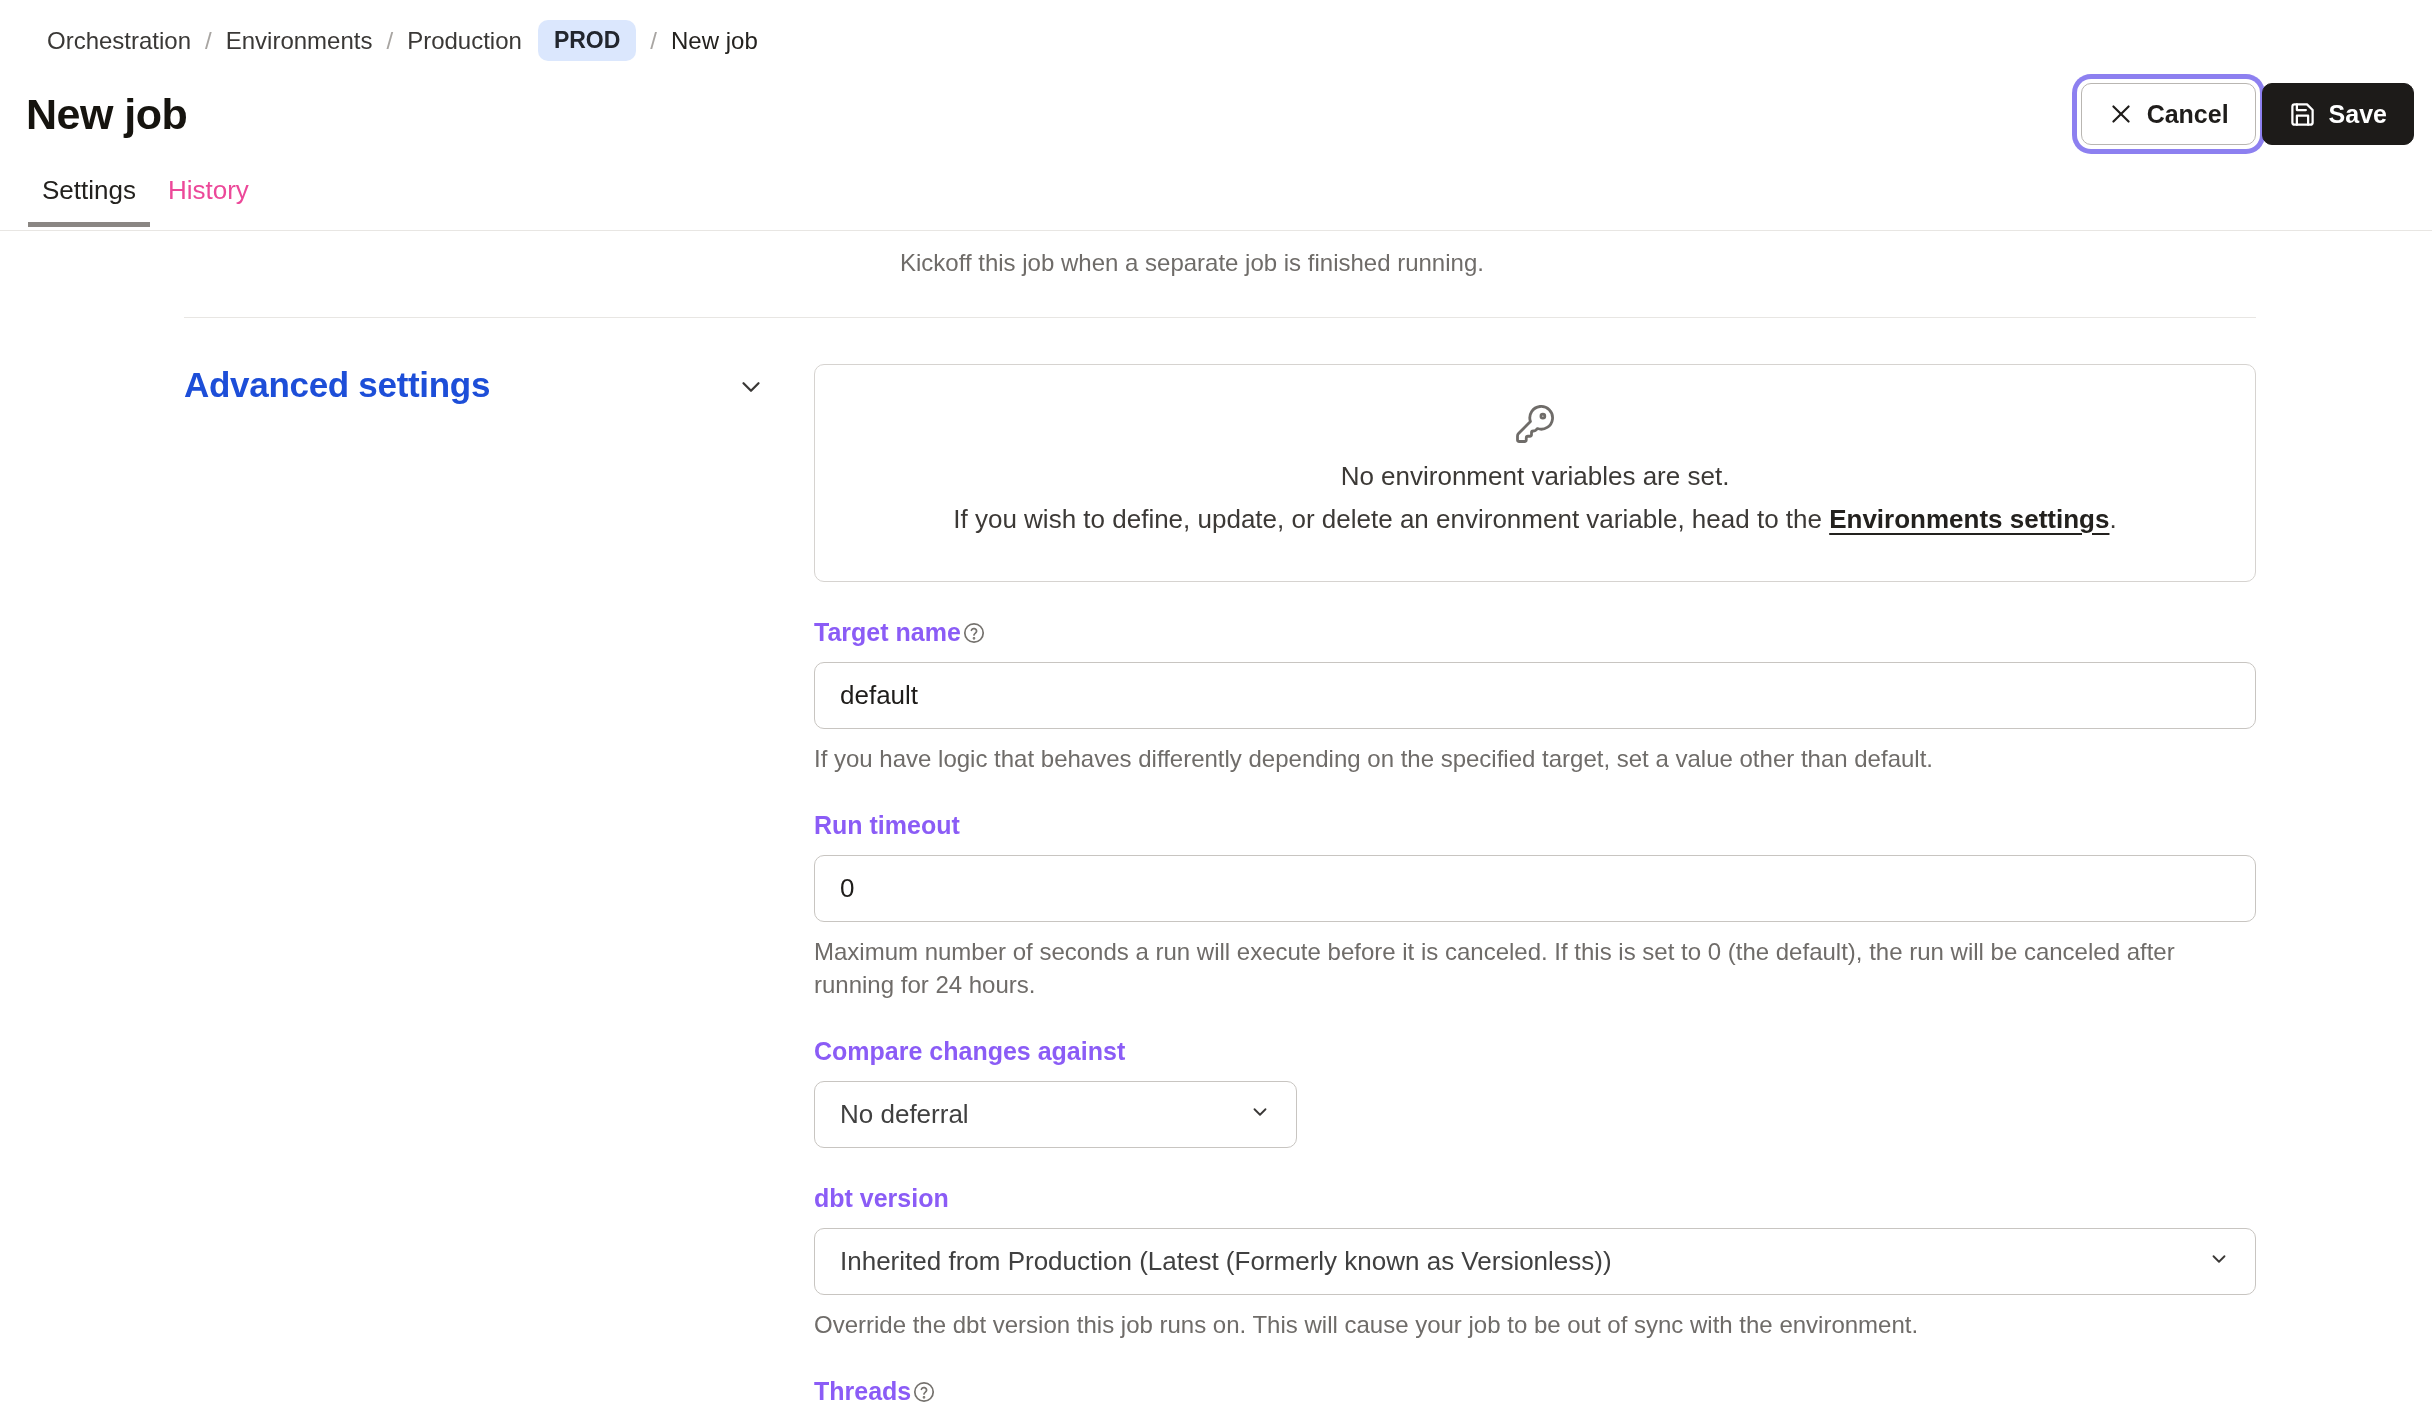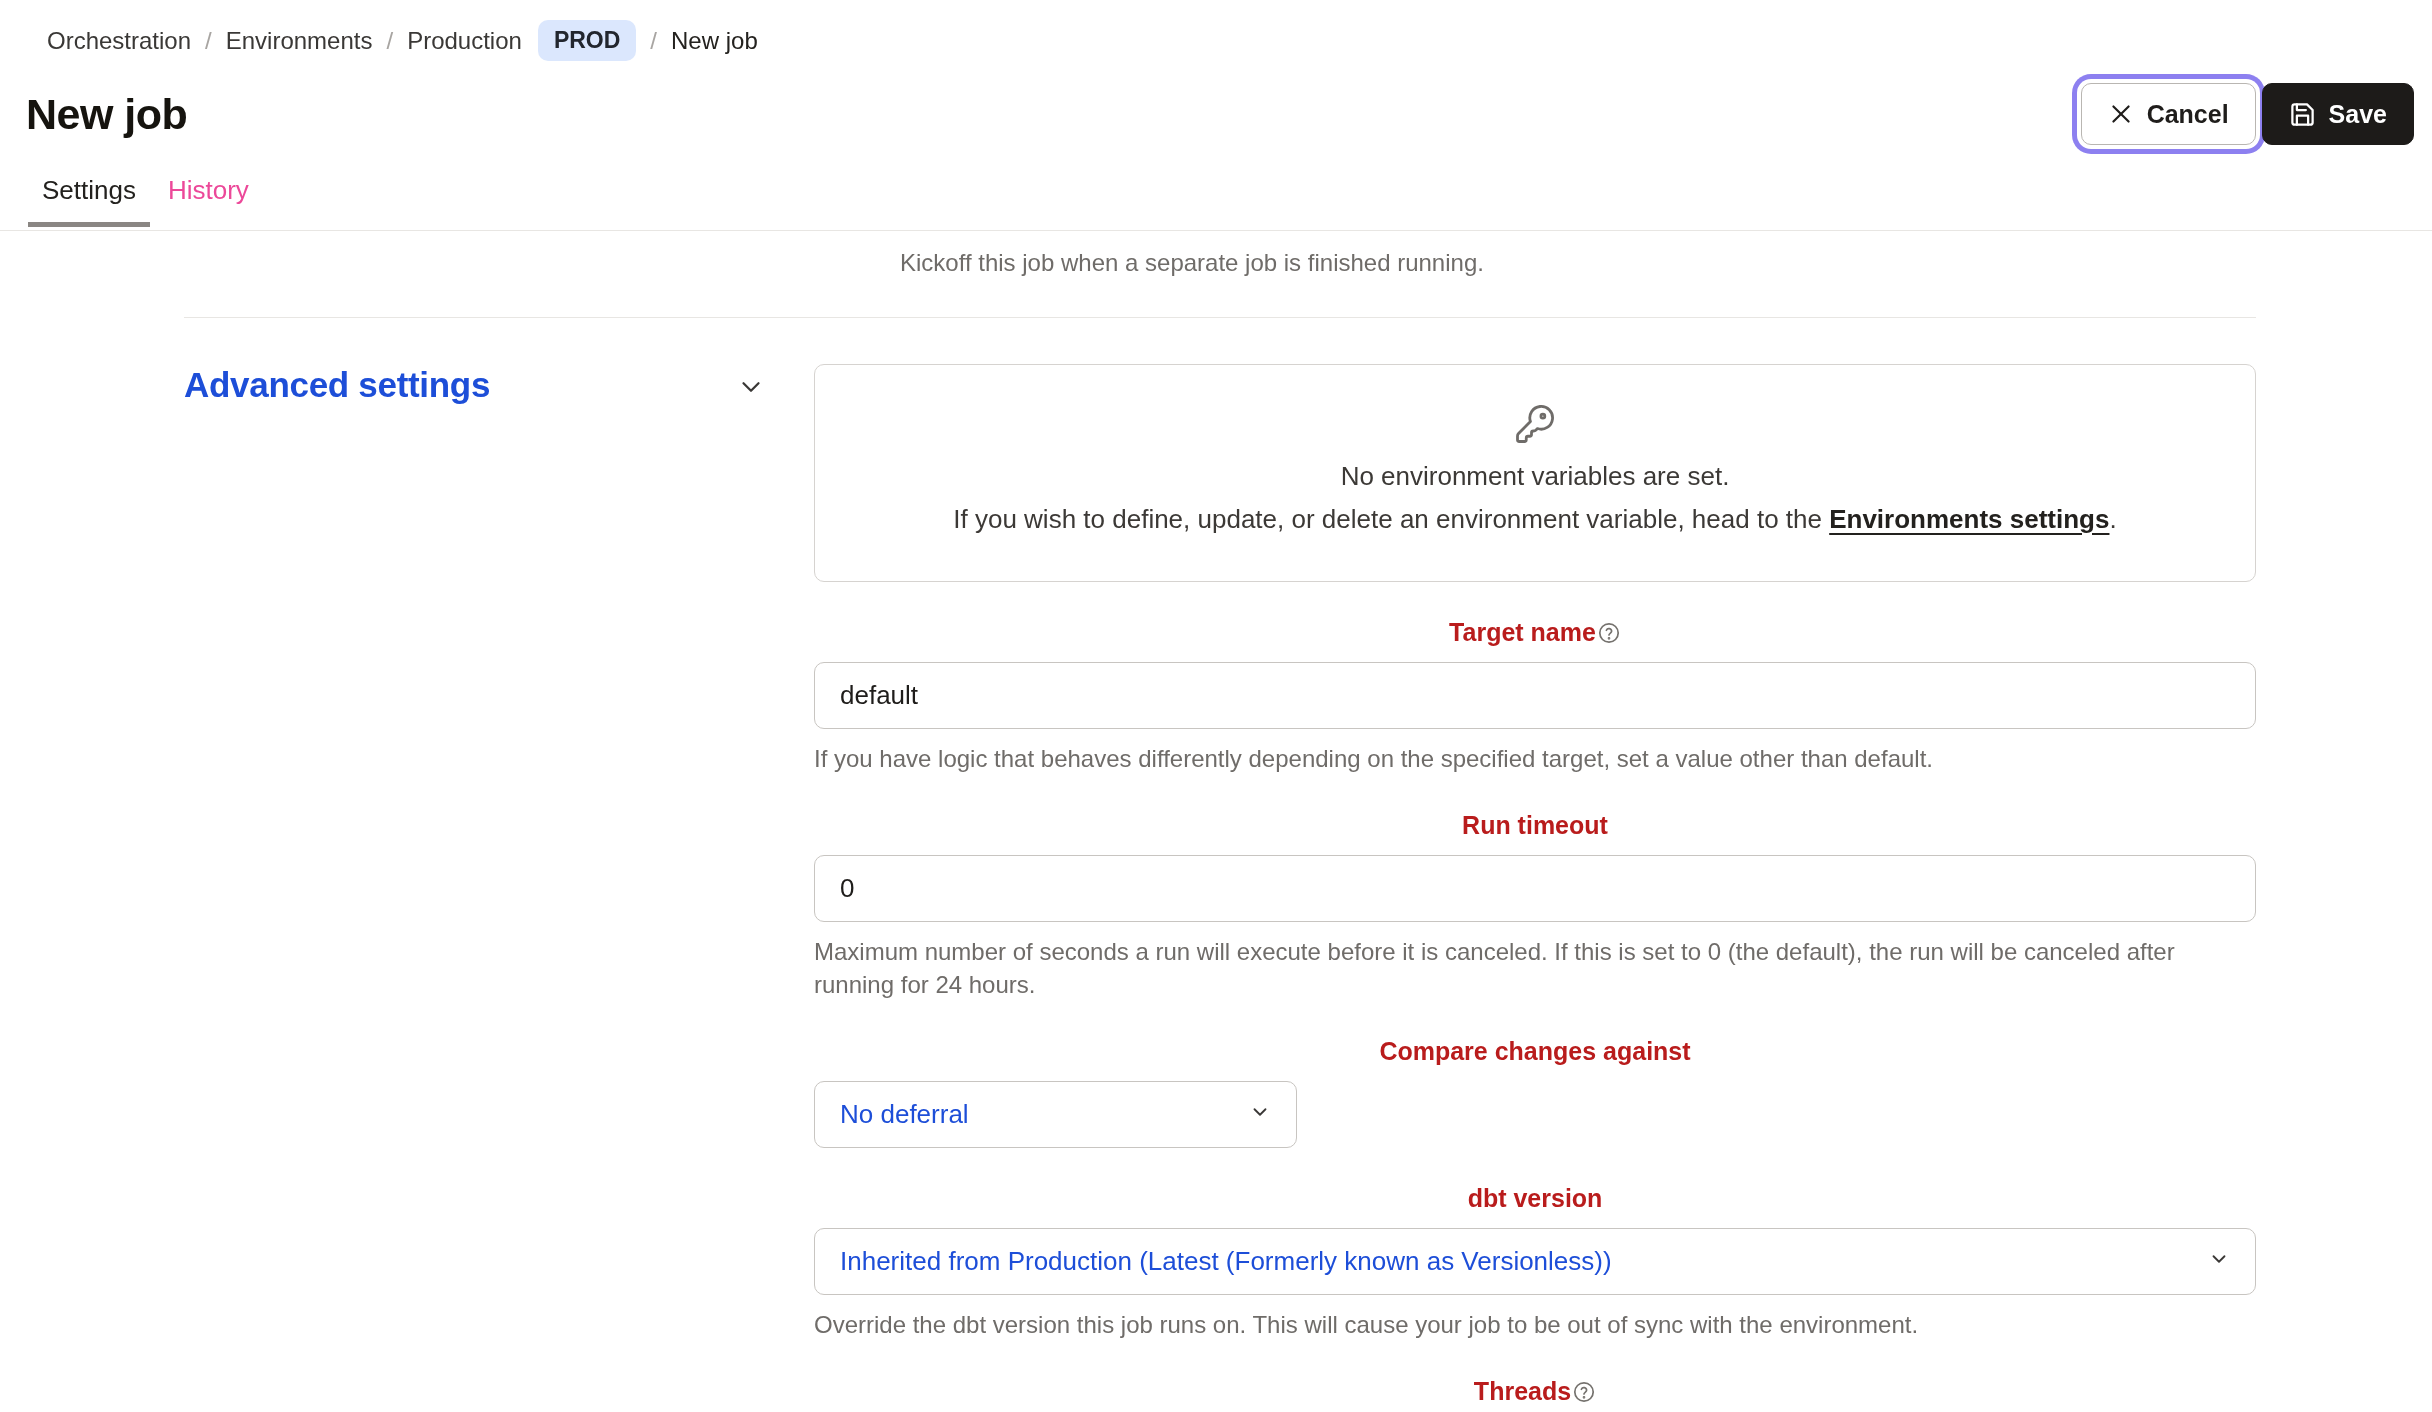--- a/index.html
+++ b/index.html
@@ -144,22 +144,21 @@
   }
 
   
   .field { margin-top: 36px; }
   .field-label-row {
     display: flex;
     align-items: center;
     gap: 1px;
     font-size: 25px;
     font-weight: 700;
-    color: #b91c1c;
-    justify-content: center;
+    color: #8b5cf6;
   }
   .help-icon {
     display: inline-flex;
     color: #75726e;
     cursor: pointer;
   }
   .text-input {
     display: block;
     width: 100%;
     height: 67px;
@@ -182,21 +181,21 @@
   .select {
     display: flex;
     align-items: center;
     justify-content: space-between;
     height: 67px;
     margin-top: 15px;
     border: 1.5px solid #c8c5c1;
     border-radius: 10px;
     padding: 0 25px;
     font-size: 26px;
-    color: #1d4ed8;
+    color: #404040;
     background: #fff;
     cursor: pointer;
   }
   .select .chev { color: #3a3836; flex: 0 0 auto; margin-left: 16px; }
   .select-narrow { width: 483px; }
 </style>
 </head>
 <body>
 
 <div class="page">

